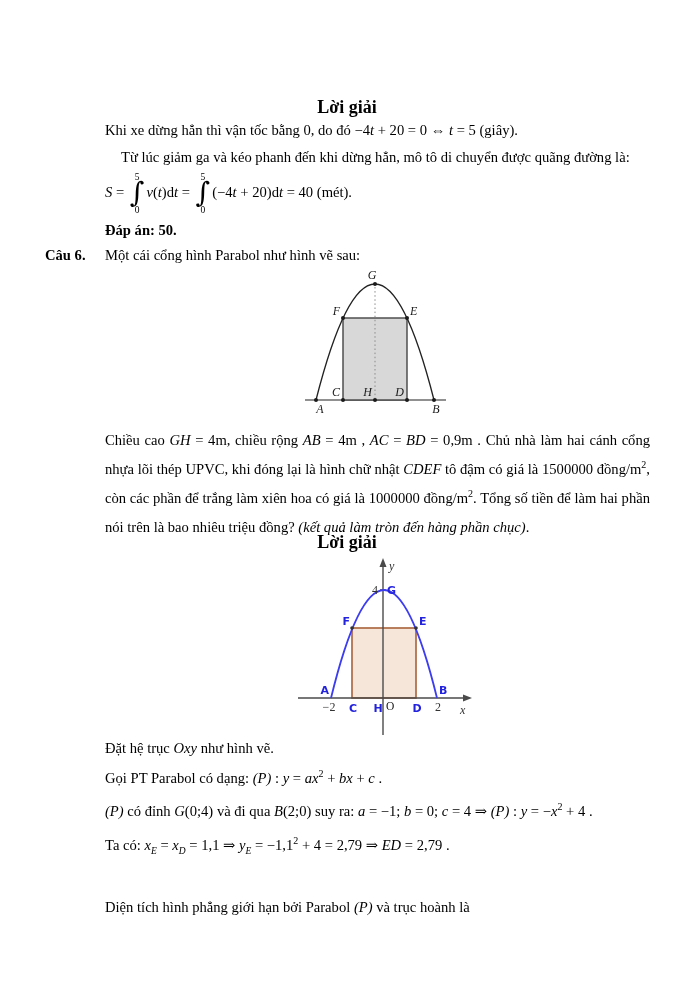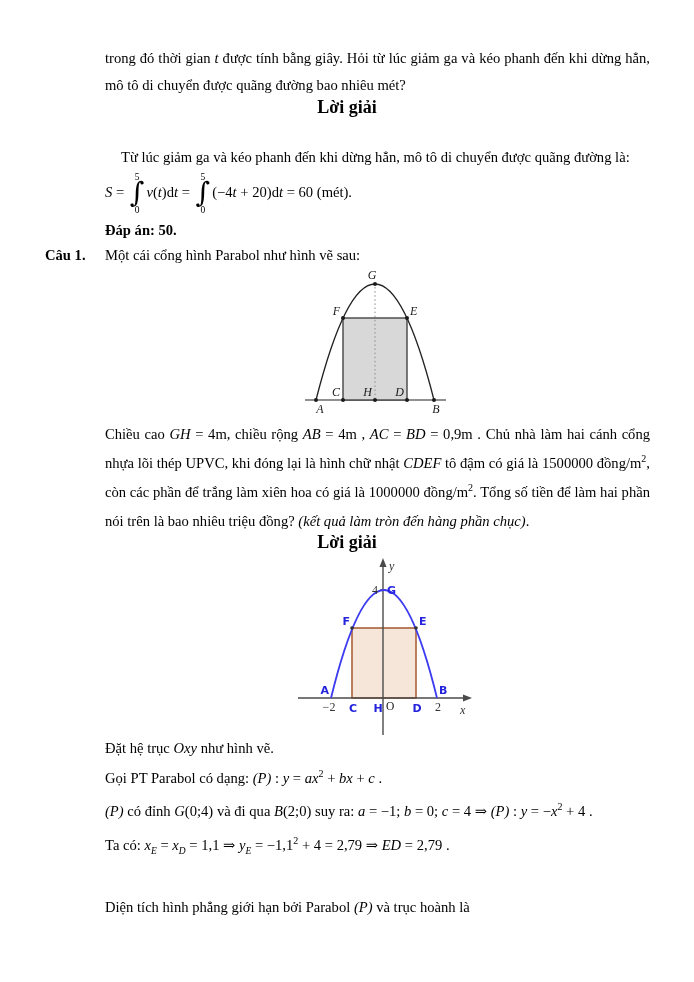--- a/index.html
+++ b/index.html
@@ -13,21 +13,21 @@
     --c-text:#000000;
   }
   html,body{margin:0;padding:0;background:#ffffff;}
   .page{
     position:relative;width:694px;height:982px;background:#ffffff;overflow:hidden;
     font-family:"Liberation Serif","DejaVu Serif",serif;
     font-size:14.6px;color:var(--c-text);
   }
   .abs{position:absolute;}
   .para{line-height:27px;text-align:justify;}
-  .para2{line-height:29px;text-align:justify;}
+  .para2{line-height:29px;text-align:justify;margin-top:6px;}
   .heading{width:694px;text-align:center;font-weight:bold;font-size:18px;}
   .bold{font-weight:bold;}
   .oneline{white-space:nowrap;}
   .s-i{font-style:italic;}
   .s-sup{vertical-align:super;font-size:10px;line-height:0;}
   .s-subi{font-style:italic;vertical-align:sub;font-size:9.5px;line-height:0;}
   .formula{line-height:52px;white-space:nowrap;}
   .int{display:inline-flex;flex-direction:column;align-items:center;vertical-align:middle;margin:0 2px;}
   .int .lim{font-size:9.5px;line-height:1.1;}
   .int .glyph{font-size:28px;line-height:0.82;font-family:"DejaVu Serif",serif;}
@@ -47,40 +47,40 @@
   .fig2-blue{font-family:"DejaVu Sans","Liberation Sans",sans-serif;font-weight:bold;font-size:11px;fill:var(--c-label-blue);}
   .fig2-num{font-family:"Liberation Serif","DejaVu Serif",serif;font-size:12px;fill:#333333;}
   .fig2-var{font-family:"Liberation Serif","DejaVu Serif",serif;font-style:italic;font-size:12px;fill:#333333;}
   .fig2-o{font-family:"Liberation Serif","DejaVu Serif",serif;font-size:11.5px;fill:#111111;}
 </style>
 </head>
 <body>
 
 <div class="page">
 
-  <div class="abs para" style="left:105px;top:45px;width:545px;"><span>trong đó thời gian </span><span class="s-i">t</span><span> được tính bằng giây. Hỏi từ lúc giảm ga và kéo phanh đến khi dừng hẳn, mô tô di chuyển được quãng đường bao nhiêu mét?</span></div>
 
   <div class="abs heading" style="left:0px;top:97px;">Lời giải</div>
 
+  <div class="abs oneline" style="left:105px;top:122px;"><span>Khi xe dừng hẳn thì vận tốc bằng 0, do đó </span><span>−4</span><span class="s-i">t</span><span> + 20 = 0 ⇔ </span><span class="s-i">t</span><span> = 5 (giây).</span></div>
 
   <div class="abs oneline" style="left:121px;top:149px;"><span>Từ lúc giảm ga và kéo phanh đến khi dừng hẳn, mô tô di chuyển được quãng đường là:</span></div>
 
   <div class="abs formula" style="left:105px;top:166px;"><span class="s-i">S</span><span> = </span><span class="int">
         <span class="lim">5</span>
         <span class="glyph">∫</span>
         <span class="lim">0</span>
       </span><span class="s-i">v</span><span>(</span><span class="s-i">t</span><span>)d</span><span class="s-i">t</span><span> = </span><span class="int">
         <span class="lim">5</span>
         <span class="glyph">∫</span>
         <span class="lim">0</span>
-      </span><span>(−4</span><span class="s-i">t</span><span> + 20)d</span><span class="s-i">t</span><span> = 60 (mét).</span></div>
+      </span><span>(−4</span><span class="s-i">t</span><span> + 20)d</span><span class="s-i">t</span><span> = 40 (mét).</span></div>
 
   <div class="abs bold oneline" style="left:105px;top:222px;">Đáp án: 50.</div>
 
-  <div class="abs bold oneline" style="left:45px;top:247px;">Câu 1.</div>
+  <div class="abs bold oneline" style="left:45px;top:247px;">Câu 6.</div>
   <div class="abs oneline" style="left:105px;top:247px;"><span>Một cái cổng hình Parabol như hình vẽ sau:</span></div>
 
   <svg class="abs" style="left:295px;top:263px;" width="170" height="152" viewBox="0 0 170 152">
     <line class="fig1-base" x1="10" y1="137" x2="151" y2="137"></line>
     <rect class="fig1-rect" x="48" y="55" width="64" height="82"></rect>
     <path class="fig1-parabola" d="M 21 137 Q 80 -95 139 137"></path>
     <line class="fig1-dotted" x1="80" y1="24" x2="80" y2="135"></line>
     <circle class="fig1-dot" cx="21" cy="137" r="2"></circle>
     <circle class="fig1-dot" cx="139" cy="137" r="2"></circle>
     <circle class="fig1-dot" cx="48" cy="137" r="2"></circle>

